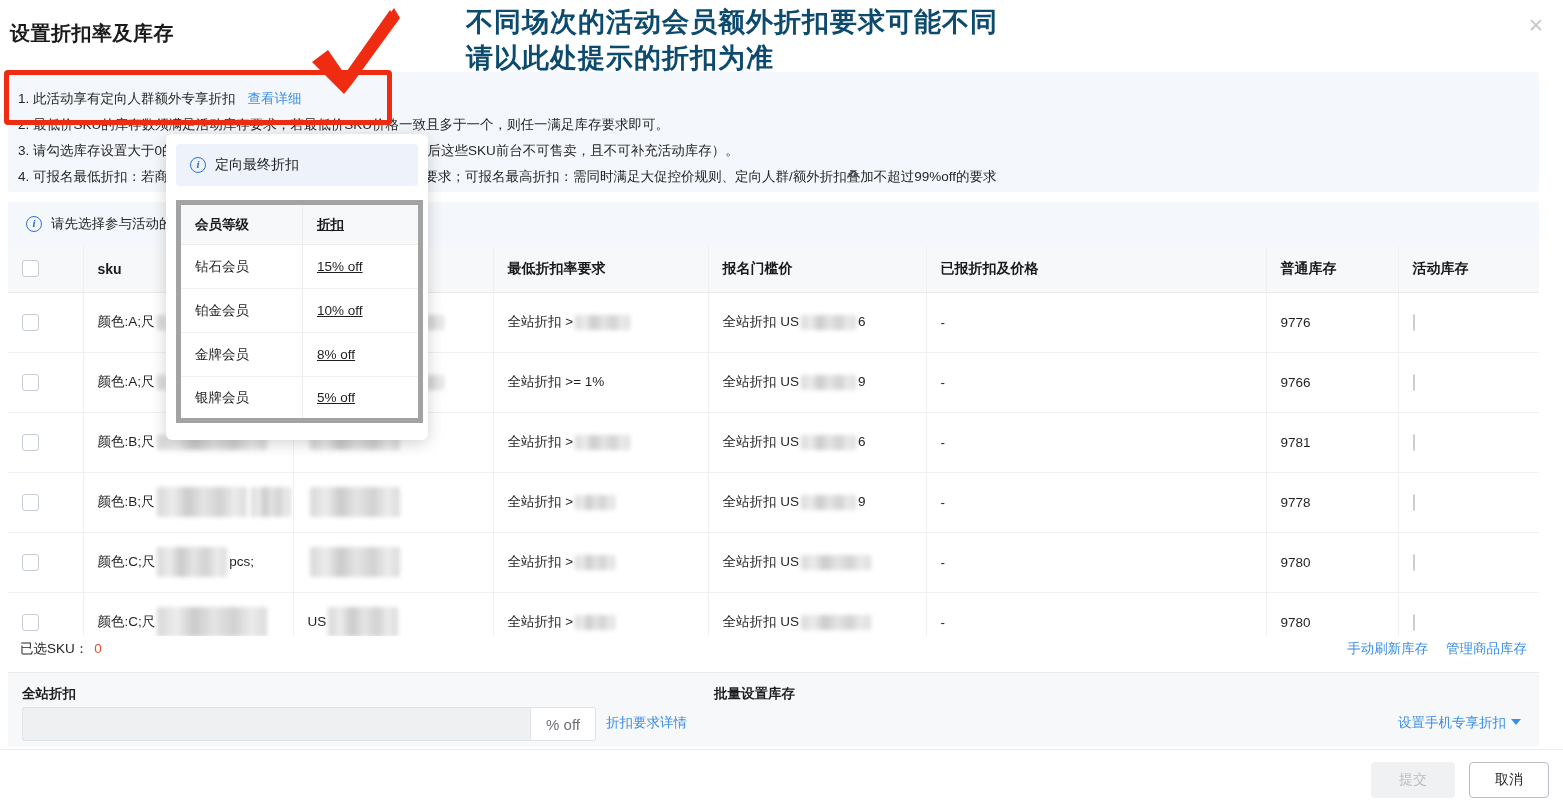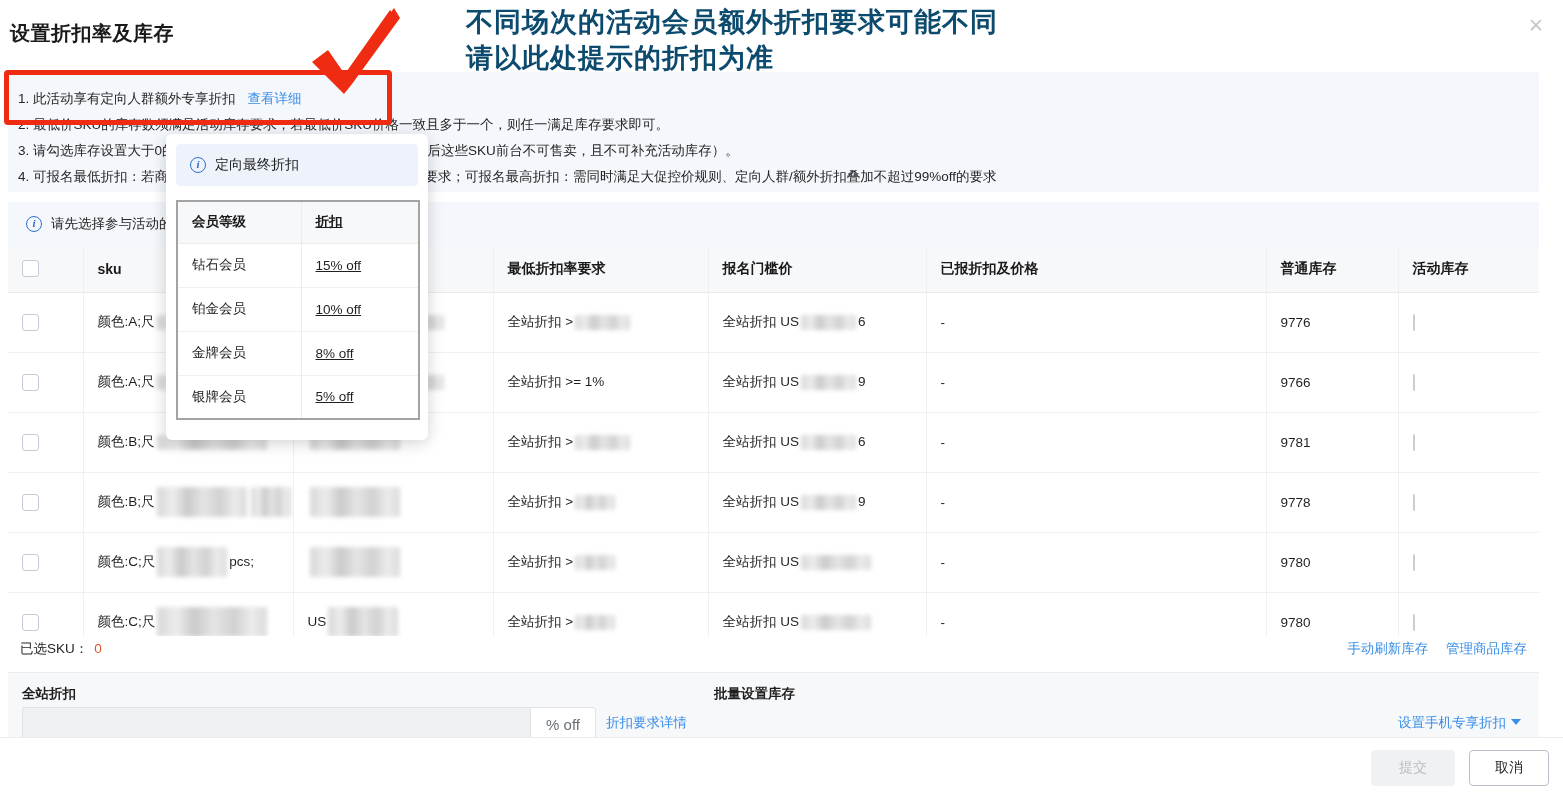--- a/index.html
+++ b/index.html
@@ -284,21 +284,21 @@
     width: 0; height: 0;
     border-left: 5px solid transparent;
     border-right: 5px solid transparent;
     border-top: 6px solid #3a8ee6;
     margin-left: 5px; vertical-align: 2px;
   }
 
   
   .footer {
     position: absolute;
-    left: 0; bottom: 12px;
+    left: 0; bottom: 0;
     width: 1563px; height: 62px;
     background: #fff;
     border-top: 1px solid #ececec;
   }
   .btn {
     position: absolute; top: 12px;
     height: 36px;
     border-radius: 4px;
     font-size: 14px;
     display: flex; align-items: center; justify-content: center;
@@ -334,21 +334,21 @@
     background: #eef3fb;
     border-radius: 4px;
     display: flex; align-items: center;
     padding-left: 14px;
     font-size: 14px; color: #1f1f1f;
   }
   table.pop-tbl {
     margin: 14px 10px 0 10px;
     width: 242px;
     border-collapse: collapse;
-    border: 2px solid #a3a3a3;
+    border: 5px solid #a3a3a3;
     table-layout: fixed;
   }
   table.pop-tbl th {
     background: #f7f8fa;
     height: 42px;
     font-size: 13.5px;
     font-weight: 700;
     text-align: left;
     padding-left: 14px;
     color: #1a1a1a;

